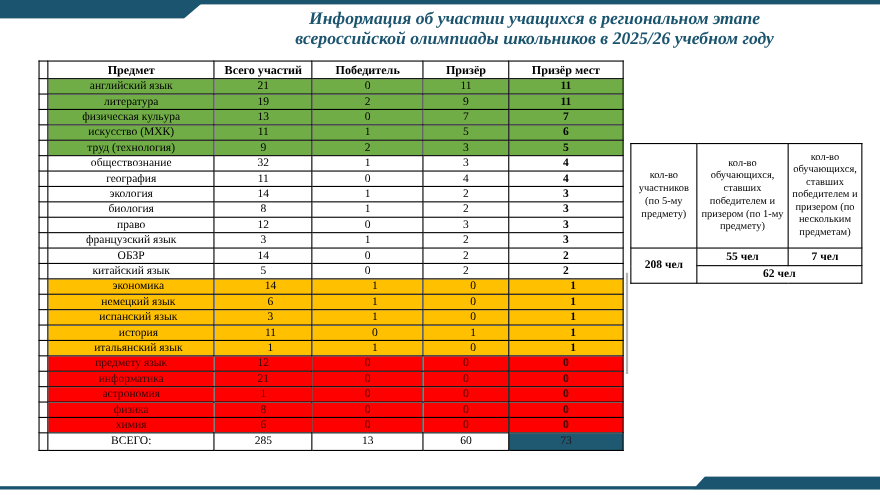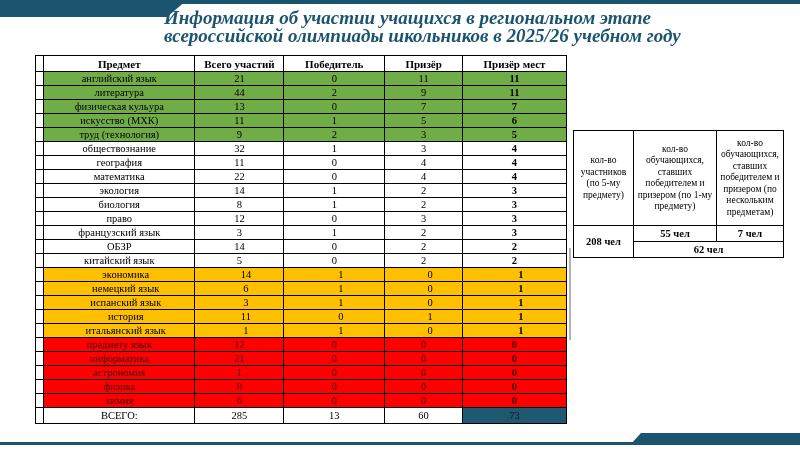--- a/index.html
+++ b/index.html
@@ -13,23 +13,23 @@
   .top-rule{position:absolute;top:0;left:0;width:800px;height:4px;background:var(--teal);}
   .top-band{position:absolute;top:0;left:0;width:187px;height:17px;background:var(--teal);
     clip-path:polygon(0 0,100% 0,167px 100%,0 100%);}
   .bottom-rule{position:absolute;bottom:5px;left:0;width:800px;height:3px;background:var(--teal);}
   .bottom-band{position:absolute;bottom:5px;right:0;width:170px;height:12px;background:var(--teal);
     clip-path:polygon(11px 0,100% 0,100% 100%,0 100%);}
   .edge-artifact{position:absolute;left:569px;top:248px;width:2px;height:92px;background:#b3b3b3;}
 
   
   .title{
-    position:absolute;left:164px;top:9px;width:612px;text-align:left;
+    position:absolute;left:180px;top:9px;width:612px;text-align:center;
     color:var(--teal);font-weight:bold;font-style:italic;
-    font-size:19px;line-height:18px;
+    font-size:16px;line-height:18px;
   }
 
   
   table{border-collapse:collapse;}
   .main-table{
     position:absolute;left:35px;top:55px;width:532px;table-layout:fixed;
     font-size:10.5px;color:#000;
   }
   .main-table th,.main-table td{
     border:1px solid #000;text-align:center;vertical-align:middle;
@@ -107,21 +107,21 @@
           <td class="strip"></td>
           <td>английский язык</td>
           <td>21</td>
           <td>0</td>
           <td>11</td>
           <td class="places">11</td>
         </tr>
         <tr class="row-green">
           <td class="strip"></td>
           <td>литература</td>
-          <td>44</td>
+          <td>19</td>
           <td>2</td>
           <td>9</td>
           <td class="places">11</td>
         </tr>
         <tr class="row-green">
           <td class="strip"></td>
           <td>физическая кульура</td>
           <td>13</td>
           <td>0</td>
           <td>7</td>
@@ -148,28 +148,20 @@
           <td>обществознание</td>
           <td>32</td>
           <td>1</td>
           <td>3</td>
           <td class="places">4</td>
         </tr>
         <tr class="row-white">
           <td class="strip"></td>
           <td>география</td>
           <td>11</td>
-          <td>0</td>
-          <td>4</td>
-          <td class="places">4</td>
-        </tr>
-        <tr class="row-white">
-          <td class="strip"></td>
-          <td>математика</td>
-          <td>22</td>
           <td>0</td>
           <td>4</td>
           <td class="places">4</td>
         </tr>
         <tr class="row-white">
           <td class="strip"></td>
           <td>экология</td>
           <td>14</td>
           <td>1</td>
           <td>2</td>

